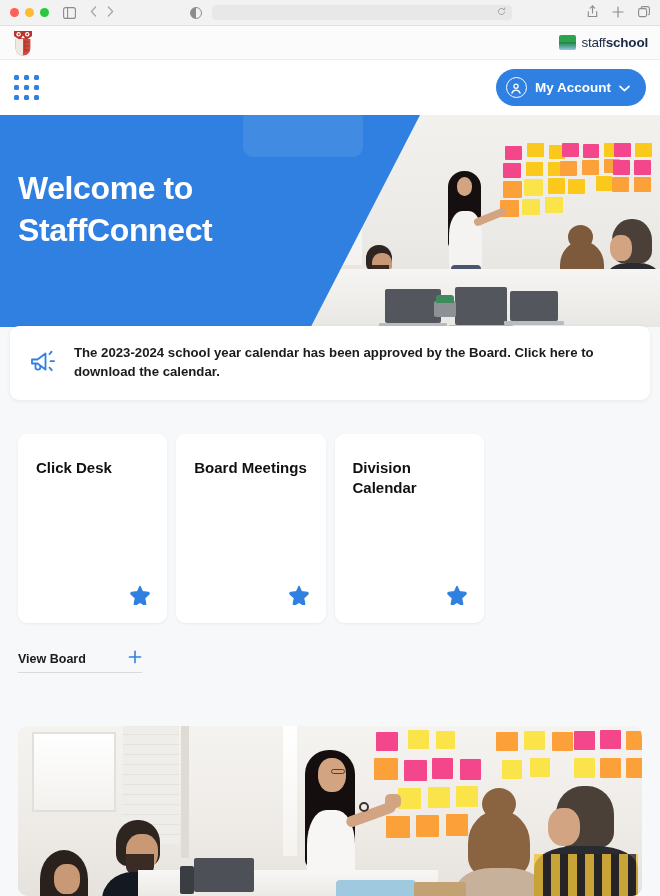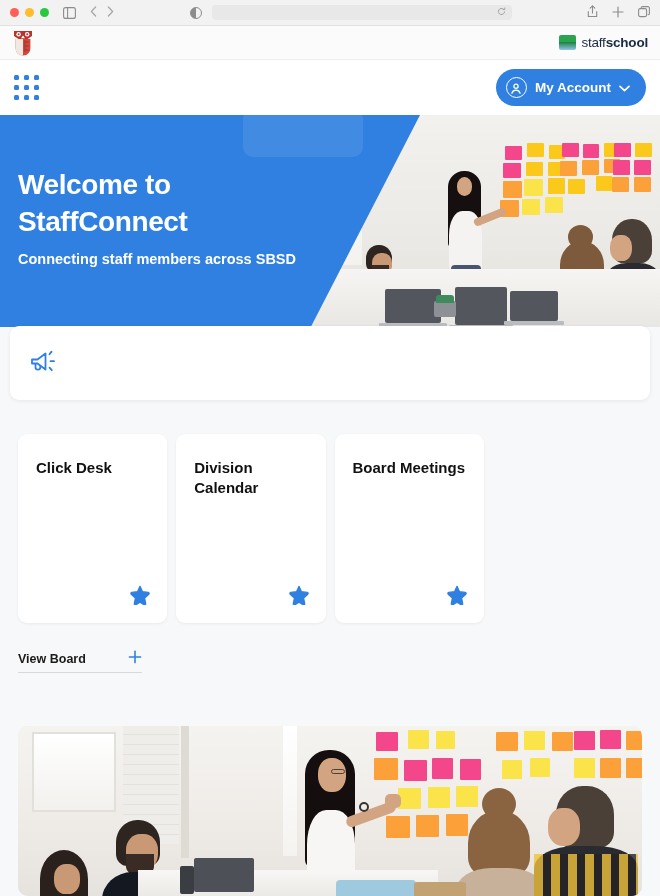--- a/index.html
+++ b/index.html
@@ -74,21 +74,21 @@
   .hero-blue{
     position:absolute; top:0; left:0; height:100%; width:420px;
     background:#2f80e0;
     clip-path:polygon(0 0, 100% 0, 74% 100%, 0 100%);
   }
   .hero-accent{
     position:absolute; top:-6px; left:243px; width:120px; height:48px;
     background:rgba(255,255,255,.09); border-radius:10px;
   }
   .hero-text{ position:absolute; left:18px; top:52px; color:#fff; z-index:3; }
-  .hero-title{ font-size:28px; font-weight:700; line-height:1.32; letter-spacing:-.4px;}
+  .hero-title{ font-size:32px; font-weight:700; line-height:1.32; letter-spacing:-.4px;}
   .hero-sub{ font-size:14.5px; font-weight:700; margin-top:10px; }
 
   
   .room{ position:absolute; inset:0; background:
       linear-gradient(180deg,#f3f1ee 0%, #eceae6 55%, #e4e1dc 100%); }
   .wall-window{ position:absolute; left:336px; top:0; width:26px; height:150px;
      background:linear-gradient(180deg,#ffffff,#f3f2ef); }
   .brick{ position:absolute; left:300px; top:0; width:34px; height:170px;
      background:repeating-linear-gradient(0deg,#eceae6 0 7px,#e3e0da 7px 8px); }
   .note{ position:absolute; border-radius:1px; }
@@ -321,55 +321,55 @@
     <div class="laptop" style="left:455px;bottom:2px;width:52px;height:38px;"></div>
     <div class="laptop" style="left:510px;bottom:6px;width:48px;height:30px;"></div>
     <div style="position:absolute;left:434px;bottom:10px;width:22px;height:16px;background:#8d9095;border-radius:2px;"></div>
     <div style="position:absolute;left:436px;bottom:24px;width:18px;height:8px;background:#3e8c5d;border-radius:3px 3px 0 0;"></div>
   </div>
   <div class="hero-blue"></div>
   <div class="hero-accent"></div>
   <div class="hero-text">
     <div class="hero-title">Welcome to</div>
     <div class="hero-title">StaffConnect</div>
-    <div class="hero-sub">Connecting staff members across SBSD</div>
   </div>
 </div>
 
 <div class="announce">
   <span class="mega">
     <svg width="28" height="26" viewBox="0 0 28 26">
       <path d="M2 9.5 h5.5 L15.5 3.5 v16 L7.5 13.5 H2 z" fill="none" stroke="#2f80e0" stroke-width="1.8" stroke-linejoin="round"></path>
       <path d="M5.5 14 v3.2 a2.4 2.4 0 0 0 4.8 0 V15.6" fill="none" stroke="#2f80e0" stroke-width="1.8" stroke-linejoin="round"></path>
       <line x1="19.5" y1="4.2" x2="21.5" y2="1.6" stroke="#2f80e0" stroke-width="1.8" stroke-linecap="round"></line>
       <line x1="20.5" y1="11.2" x2="24" y2="11.2" stroke="#2f80e0" stroke-width="1.8" stroke-linecap="round"></line>
       <line x1="19.5" y1="17.6" x2="21.8" y2="20.2" stroke="#2f80e0" stroke-width="1.8" stroke-linecap="round"></line>
     </svg>
   </span>
+  <div class="announce-text">The 2023-2024 school year calendar has been approved by the Board. Click here to download the calendar.</div>
 </div>
 
 <div class="cards">
   <div class="card">
     <div class="card-title">Click Desk</div>
     <span class="star">
       <svg width="20" height="20" viewBox="0 0 20 20">
           <path d="M10 1.4 l2.5 5.3 5.7.7c.9.1 1.2 1.2.6 1.8l-4.2 3.9 1.1 5.6c.2.9-.8 1.6-1.6 1.1L10 17.1 l-4.1 2.7c-.8.5-1.8-.2-1.6-1.1l1.1-5.6-4.2-3.9c-.6-.6-.3-1.7.6-1.8l5.7-.7z" fill="#2f80e0" stroke="#2f80e0" stroke-width="1.3" stroke-linejoin="round"></path>
         </svg>
     </span>
   </div>
   <div class="card">
-    <div class="card-title" style="max-width:88px;">Division Calendar</div>
+    <div class="card-title">Board Meetings</div>
     <span class="star">
       <svg width="20" height="20" viewBox="0 0 20 20">
           <path d="M10 1.4 l2.5 5.3 5.7.7c.9.1 1.2 1.2.6 1.8l-4.2 3.9 1.1 5.6c.2.9-.8 1.6-1.6 1.1L10 17.1 l-4.1 2.7c-.8.5-1.8-.2-1.6-1.1l1.1-5.6-4.2-3.9c-.6-.6-.3-1.7.6-1.8l5.7-.7z" fill="#2f80e0" stroke="#2f80e0" stroke-width="1.3" stroke-linejoin="round"></path>
         </svg>
     </span>
   </div>
   <div class="card">
-    <div class="card-title">Board Meetings</div>
+    <div class="card-title" style="max-width:88px;">Division Calendar</div>
     <span class="star">
       <svg width="20" height="20" viewBox="0 0 20 20">
           <path d="M10 1.4 l2.5 5.3 5.7.7c.9.1 1.2 1.2.6 1.8l-4.2 3.9 1.1 5.6c.2.9-.8 1.6-1.6 1.1L10 17.1 l-4.1 2.7c-.8.5-1.8-.2-1.6-1.1l1.1-5.6-4.2-3.9c-.6-.6-.3-1.7.6-1.8l5.7-.7z" fill="#2f80e0" stroke="#2f80e0" stroke-width="1.3" stroke-linejoin="round"></path>
         </svg>
     </span>
   </div>
 </div>
 
 <div class="view-more">
   <span class="vm-label">View Board</span>

